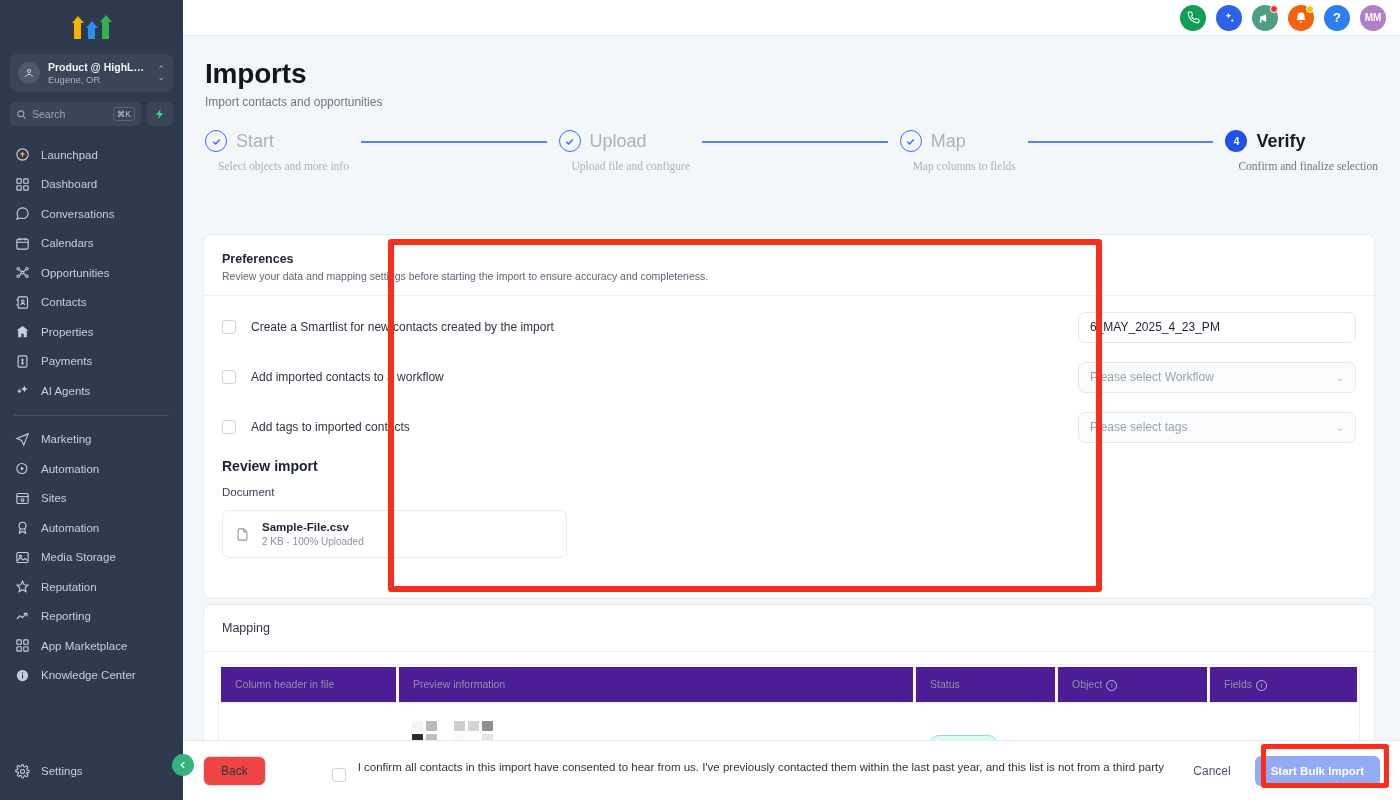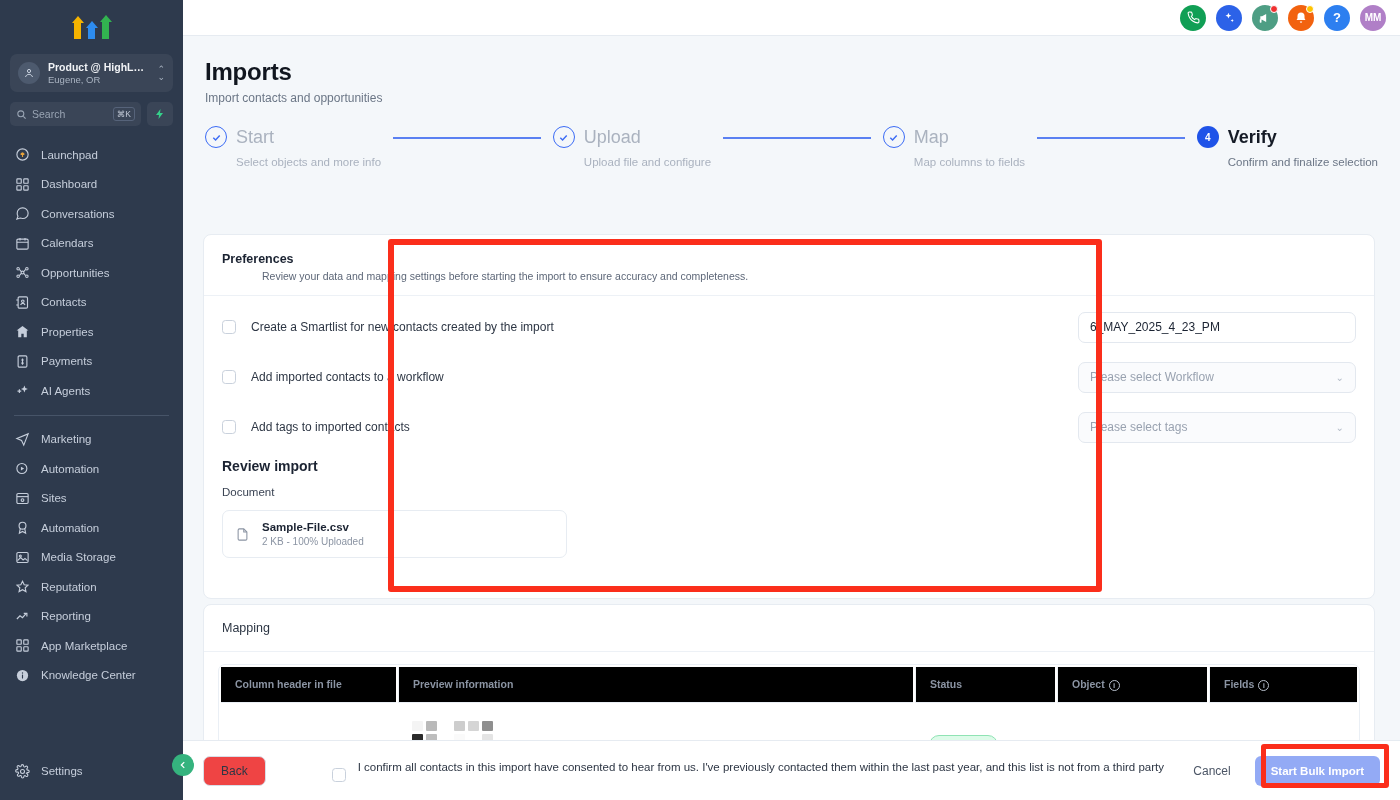--- a/index.html
+++ b/index.html
@@ -88,47 +88,47 @@
     justify-content: flex-end; padding-right: 14px; gap: 10px;
     border-bottom: 1px solid #e6ebf1;
   }
   .tb-ico { width: 26px; height: 26px; border-radius: 50%; position: relative;
             display:flex; align-items:center; justify-content:center; cursor:pointer; }
   .tb-ico .dot { position:absolute; top:0px; right:0px; width:8px; height:8px; border-radius:50%; border:1.5px solid #fff; }
   .avatar-mm { width:26px;height:26px;border-radius:50%;background:#b07fc7;color:#fff;
                font-size:10px;font-weight:bold;display:flex;align-items:center;justify-content:center;cursor:pointer;}
 
   .page { flex: 1; position: relative; overflow: hidden; padding: 0 20px; }
-  .page-title { font-size: 24px; font-weight: bold; color: #11161f; margin: 22px 0 0 2px; letter-spacing: -0.2px;}
+  .page-title { font-size: 28px; font-weight: bold; color: #11161f; margin: 22px 0 0 2px; letter-spacing: -0.2px;}
   .page-sub { font-size: 12px; color: #6b7686; margin: 5px 0 0 2px; }
 
   
   .stepper { display: flex; margin-top: 21px; padding: 0 2px; }
   .step { display: flex; flex-direction: column; position: relative; }
   .step-top { display: flex; align-items: center; }
   .step-circle {
     width: 22px; height: 22px; border-radius: 50%;
     display:flex; align-items:center; justify-content:center;
     font-size: 10px; font-weight: bold; flex: 0 0 22px;
   }
   .step-circle.done { border: 1.5px solid #3b6bf5; color: #3b6bf5; background: transparent; }
   .step-circle.active { background: #1f53e8; color: #fff; }
   .step-label { font-size: 18px; margin-left: 9px; white-space: nowrap; }
   .step-label.muted { color: #aab2bf; }
   .step-label.cur { color: #151b26; font-weight: bold; }
   .step-line { flex: 1; height: 1.5px; background: #5a80f2; margin: 0 12px; min-width: 40px; }
-  .step-desc { font-size: 11.5px; color: #aab2bf; margin-top: 8px; margin-left: 31px; white-space: nowrap; }
+  .step-desc { font-size: 11.5px; color: #aab2bf; margin-top: 8px; margin-left: 13px; white-space: nowrap; font-family: Liberation Serif, serif; }
   .step-desc.cur { color: #6b7686; }
 
   
   .card { background: #fff; border: 1px solid #e7ecf2; border-radius: 8px; }
   .prefs-card { position: absolute; left: 20px; top: 198px; width: 1172px; height: 365px; }
   .prefs-head { padding: 17px 18px 13px 18px; border-bottom: 1px solid #edf1f6; }
   .prefs-title { font-size: 12.5px; font-weight: bold; color: #1b2332; }
-  .prefs-sub { font-size: 10.5px; color: #5d6778; margin-top: 4px; margin-left: 40px; }
+  .prefs-sub { font-size: 10.5px; color: #5d6778; margin-top: 4px; }
 
   .pref-row { display: flex; align-items: center; padding: 0 18px; height: 50px; }
   .pref-rows { padding-top: 6px; }
   .cb {
     width: 14px; height: 14px; border: 1.3px solid #c9d1dc; border-radius: 3.5px;
     background: #fff; flex: 0 0 14px; cursor: pointer;
   }
   .pref-label { font-size: 12px; color: #2d3644; margin-left: 15px; flex: 1; }
   .pref-field {
     width: 278px; height: 31px; border: 1px solid #e3e8ef; border-radius: 7px;
@@ -152,22 +152,22 @@
     position: absolute; left: 205px; top: 203px; width: 714px; height: 353px;
     border: 6px solid #fb2e1b; border-radius: 3px; pointer-events: none; z-index: 15;
   }
 
   
   .map-card { position: absolute; left: 20px; top: 568px; width: 1172px; }
   .map-head { padding: 16px 18px; border-bottom: 1px solid #edf1f6; font-size: 12.5px; color: #2d3644; }
   .map-table-wrap { padding: 12px 14px 0 14px; }
   .map-table { width: 100%; border: 1px solid #eaeff5; border-radius: 7px; border-collapse: separate; overflow: hidden; }
   .map-table th {
-    font-size: 10.5px; font-weight: bold; color: #8b94a3; text-align: left;
-    padding: 11px 14px; border-bottom: 1px solid #eaeff5; background:#000000;
+    font-size: 10.5px; font-weight: normal; color: #8b94a3; text-align: left;
+    padding: 11px 14px; border-bottom: 1px solid #eaeff5; background:#4c1d95;
   }
   .map-table th + th { border-left: 1px solid #eef2f7; }
   .map-table td { padding: 16px 14px; font-size: 12px; color: #1b2332; background:#fff; }
   .info-ico { display:inline-block; width:11px; height:11px; border:1px solid #b7bfcb; border-radius:50%;
               color:#9aa3b0; font-size:8px; line-height:9px; text-align:center; margin-left:4px; vertical-align:middle; }
   .blur-grid { display: grid; grid-template-columns: repeat(6, 11px); grid-auto-rows: 10px; gap: 3px; width: 84px; }
   .blur-cell { border-radius: 1px; }
   .badge-mapped {
     display: inline-flex; align-items: center; gap: 4px;
     background: #ddfbe9; border: 1px solid #8fe3b4; color: #14a05b;

